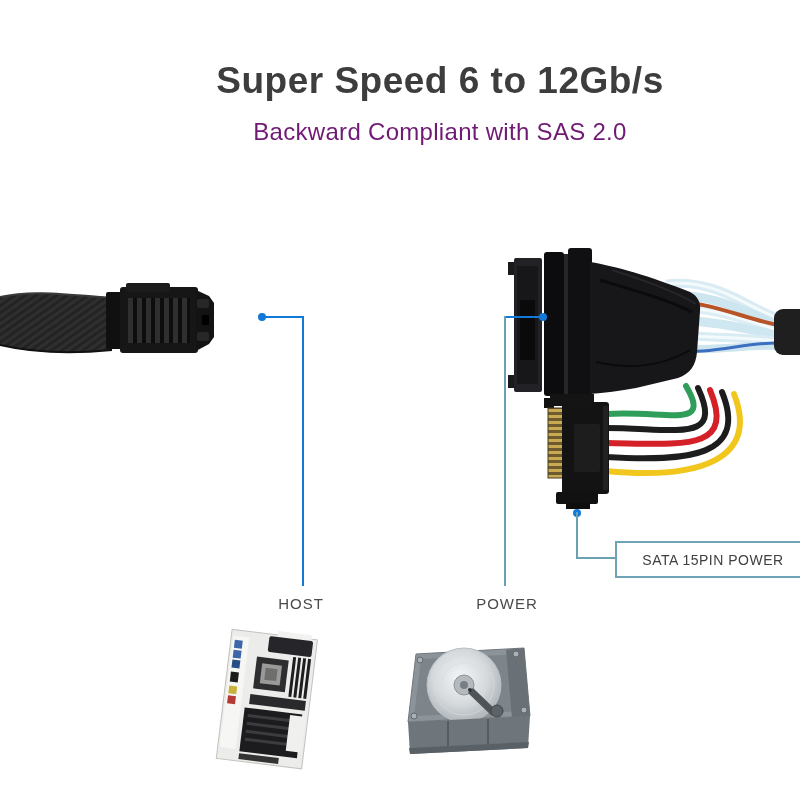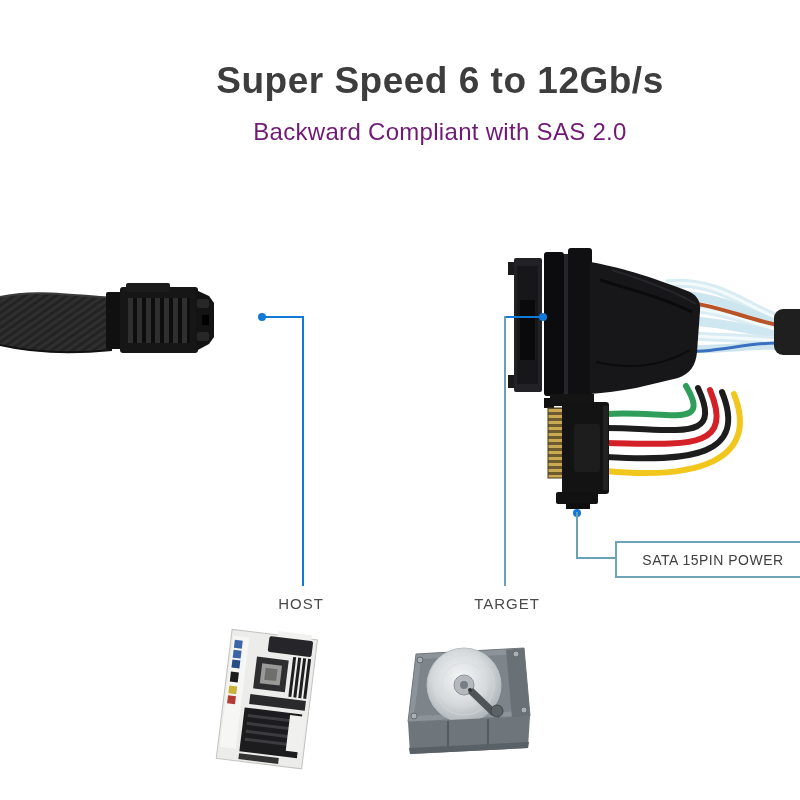--- a/index.html
+++ b/index.html
@@ -188,21 +188,21 @@
   <div class="abs subtitle">Backward Compliant with SAS 2.0</div>
 
   <div class="abs callout-dot host-dot"></div>
   <div class="abs line host-hline"></div>
   <div class="abs line host-vline"></div>
   <div class="abs device-label host-label">HOST</div>
 
   <div class="abs callout-dot target-dot"></div>
   <div class="abs line target-hline"></div>
   <div class="abs line teal target-vline"></div>
-  <div class="abs device-label target-label">TARGET</div>
+  <div class="abs device-label target-label">POWER</div>
 
   <div class="abs callout-dot sata-dot"></div>
   <div class="abs line teal sata-vline"></div>
   <div class="abs line teal sata-hline"></div>
   <div class="abs sata-box">
     <span>SATA 15PIN POWER</span>
   </div>
 
 </div>
 

